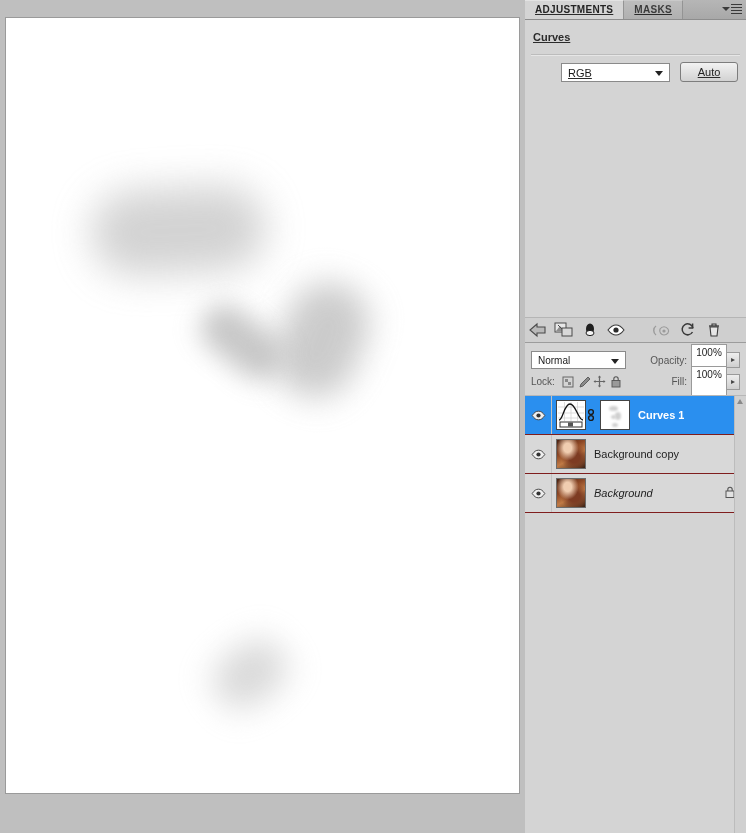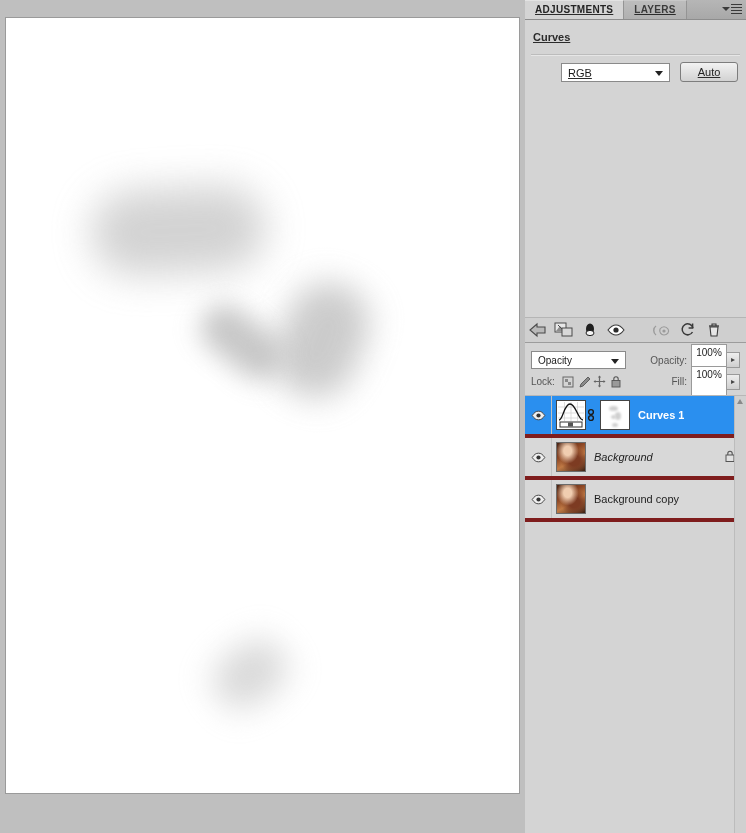--- a/index.html
+++ b/index.html
@@ -174,21 +174,21 @@
 
   #layer-list{
     position:absolute;left:0;top:48px;width:221px;height:438px;
     background:#d4d4d4;
     border-top:1px solid #b7b7b7;
   }
   .layer-row{
     position:relative;
     display:flex;align-items:center;
     height:38px;
-    border-bottom:4px solid #7f1d1d;
+    border-bottom:1px solid #7f1d1d;
     background:#d8d8d8;
     cursor:pointer;
   }
   .layer-row.selected{background:#2a8fef;}
   .eye-cell{
     width:26px;height:38px;display:flex;align-items:center;justify-content:center;
     border-right:1px solid #c2c2c2;cursor:pointer;
   }
   .thumb{
     width:30px;height:30px;margin-left:4px;
@@ -235,21 +235,21 @@
     <div class="blob" id="blob-2"></div>
     <div class="blob" id="blob-3"></div>
     <div class="blob" id="blob-4"></div>
   </div>
 </div>
 
 <div id="panel-dock">
 
   <div class="tab-bar">
     <div class="tab active">ADJUSTMENTS</div>
-    <div class="tab">LAYERS</div>
+    <div class="tab">MASKS</div>
     <div class="panel-menu">
       <div class="caret"></div>
       <div class="lines">
         <i></i>
           <i></i>
           <i></i>
           <i></i>
       </div>
     </div>
   </div>
@@ -317,21 +317,21 @@
         </svg>
       </div>
     </div>
   </div>
 
   <div id="layers-panel">
 
 
     <div class="blend-row">
       <div class="select" id="blend-select">
-        <span>Opacity</span>
+        <span>Normal</span>
         <span class="arrow"></span>
       </div>
       <span class="opacity-label">Opacity:</span>
       <div class="num-field">100%</div>
       <div class="num-stepper">▸</div>
     </div>
 
     <div class="lock-row">
       <span class="lock-label">Lock:</span>
       <span class="lock-ico">
@@ -397,38 +397,38 @@
       </div>
 
       <div class="layer-row">
         <div class="eye-cell">
           <svg width="15" height="11" viewBox="0 0 15 11">
             <path d="M1.2 5.5C3.4 2.3 5 1.2 7.5 1.2s4.1 1.1 6.3 4.3c-2.2 3.2-3.8 4.3-6.3 4.3S3.4 8.7 1.2 5.5z" fill="#efefef" stroke="#4a4a4a" stroke-width="1"></path>
             <circle cx="7.5" cy="5.5" r="2.1" fill="#333"></circle>
           </svg>
         </div>
         <div class="thumb photo"></div>
+        <span class="layer-name">Background copy</span>
+      </div>
+
+      <div class="layer-row">
+        <div class="eye-cell">
+          <svg width="15" height="11" viewBox="0 0 15 11">
+            <path d="M1.2 5.5C3.4 2.3 5 1.2 7.5 1.2s4.1 1.1 6.3 4.3c-2.2 3.2-3.8 4.3-6.3 4.3S3.4 8.7 1.2 5.5z" fill="#efefef" stroke="#4a4a4a" stroke-width="1"></path>
+            <circle cx="7.5" cy="5.5" r="2.1" fill="#333"></circle>
+          </svg>
+        </div>
+        <div class="thumb photo"></div>
         <span class="layer-name italic">Background</span>
         <span class="lock-badge">
           <svg width="12" height="14" viewBox="0 0 12 14">
             <rect x="2" y="6" width="8" height="6.5" fill="#e2e2e2" stroke="#555" stroke-width="1"></rect>
             <path d="M3.8 6V4.4a2.2 2.2 0 0 1 4.4 0V6" fill="none" stroke="#555" stroke-width="1.1"></path>
           </svg>
         </span>
       </div>
 
-      <div class="layer-row">
-        <div class="eye-cell">
-          <svg width="15" height="11" viewBox="0 0 15 11">
-            <path d="M1.2 5.5C3.4 2.3 5 1.2 7.5 1.2s4.1 1.1 6.3 4.3c-2.2 3.2-3.8 4.3-6.3 4.3S3.4 8.7 1.2 5.5z" fill="#efefef" stroke="#4a4a4a" stroke-width="1"></path>
-            <circle cx="7.5" cy="5.5" r="2.1" fill="#333"></circle>
-          </svg>
-        </div>
-        <div class="thumb photo"></div>
-        <span class="layer-name">Background copy</span>
-      </div>
-
       <div id="list-scroll">
         <div class="up"></div>
       </div>
     </div>
   </div>
 </div>
 
 </body></html>

